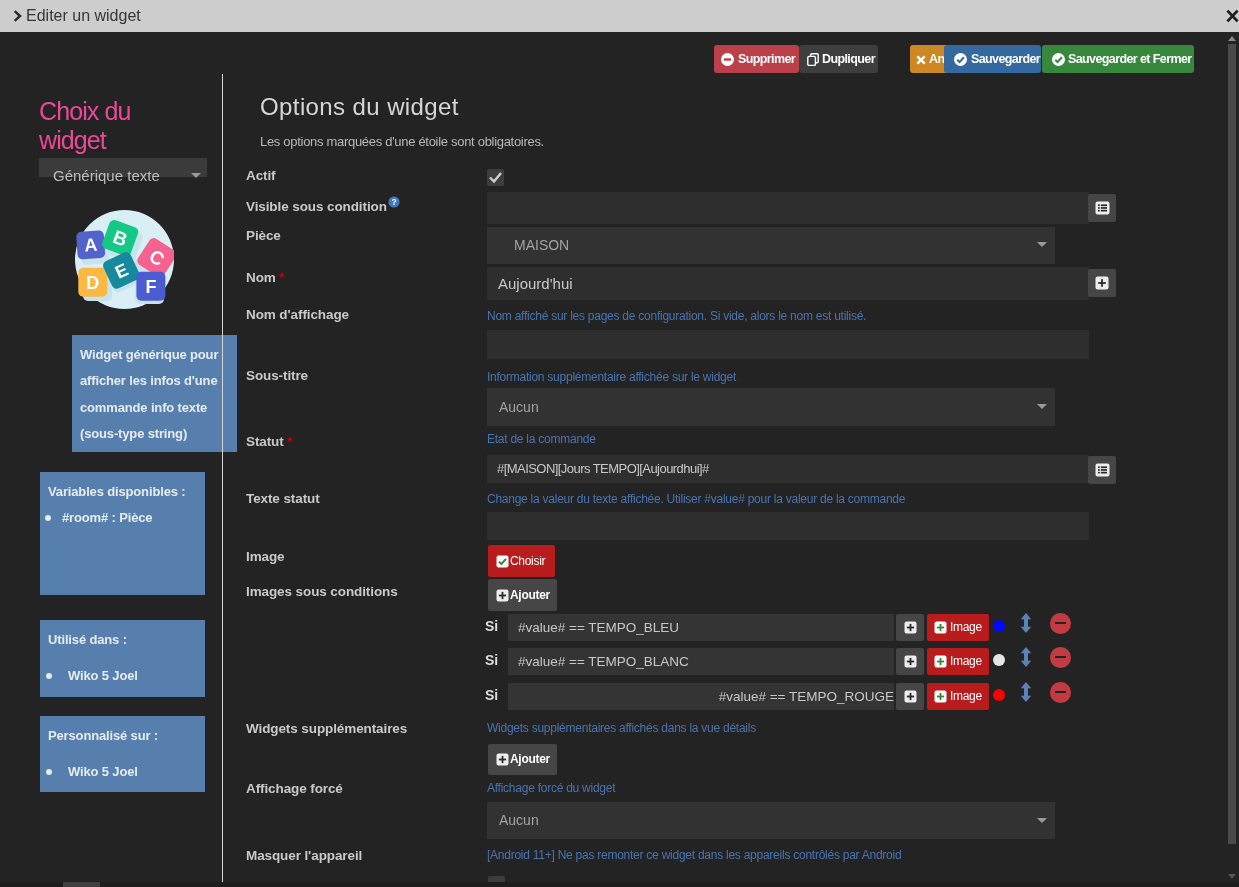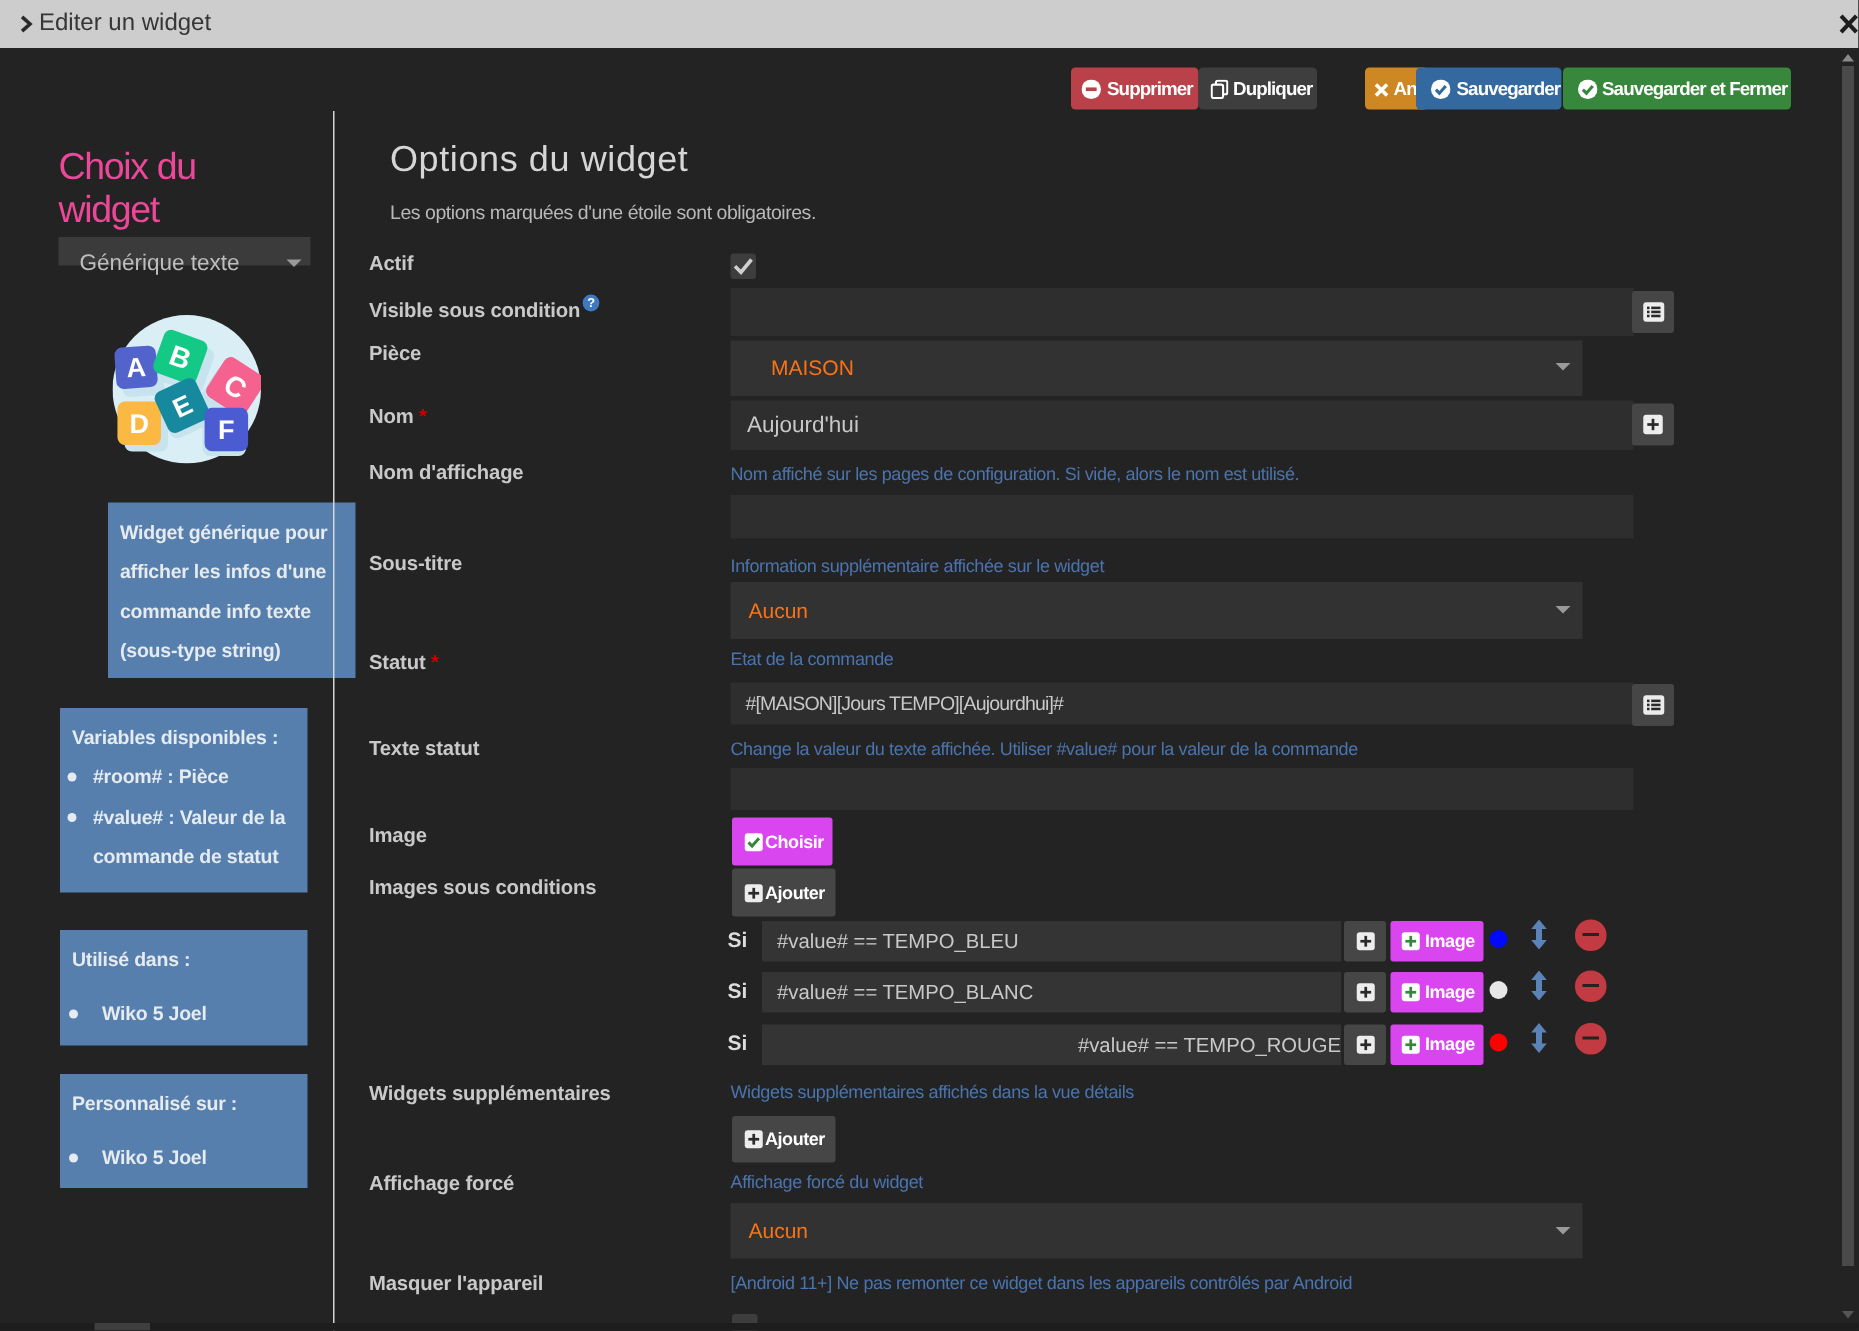--- a/index.html
+++ b/index.html
@@ -2,28 +2,28 @@
 <html><head>
 <meta charset="utf-8">
 <style>
 * { margin:0; padding:0; box-sizing:border-box; }
 html,body { width:1239px; height:887px; }
 body { background:#232323; font-family:"Liberation Sans",sans-serif; overflow:hidden; position:relative; }
 .abs { position:absolute; }
 .lbl { position:absolute; left:246px; font-weight:bold; font-size:13.5px; letter-spacing:-0.1px; color:#c9c9c9; line-height:15px; white-space:nowrap; }
 .hlp { position:absolute; left:487px; font-size:12px; letter-spacing:-0.25px; color:#4a74ae; line-height:15px; white-space:nowrap; }
 .inp { position:absolute; left:487px; width:602px; background:#2e2e2e; color:#c8c8c8; font-size:15px; padding-left:11px; white-space:nowrap; }
-.sel { position:absolute; left:487px; width:568px; background:#323232; color:#f97316; font-size:14px; padding-left:12px; white-space:nowrap; }
+.sel { position:absolute; left:487px; width:568px; background:#323232; color:#a3a3a3; font-size:14px; padding-left:12px; white-space:nowrap; }
 .caret { position:absolute; width:0; height:0; border-left:5px solid transparent; border-right:5px solid transparent; border-top:5.5px solid #9a9a9a; }
 .abtn { position:absolute; left:1088px; width:28px; height:28px; background:#464646; border-radius:2px; }
 .btn { position:absolute; top:45px; height:28px; border-radius:3px; color:#fff; font-weight:bold; font-size:12.5px; letter-spacing:-0.6px; line-height:28px; white-space:nowrap; }
 .bluebox { position:absolute; left:40px; width:165px; background:#567fae; color:#e6ebf0; font-weight:bold; font-size:13px; letter-spacing:-0.15px; line-height:26.3px; padding:7px 6px 0 8px; }
 .bi { position:relative; }
 .dot { position:absolute; width:6px; height:6px; border-radius:50%; background:#e6ebf0; top:10px; }
-.gbtn { position:absolute; background:#d946ef; border-radius:2px; color:#fff; font-weight:bold; font-size:12px; letter-spacing:-0.3px; }
+.gbtn { position:absolute; background:#b91c1c; border-radius:2px; color:#fff; font-weight:normal; font-size:12px; letter-spacing:-0.3px; }
 .dbtn { position:absolute; background:#464646; border-radius:2px; color:#fff; font-weight:bold; font-size:12px; letter-spacing:-0.3px; }
 .siin { position:absolute; left:508px; width:386px; height:27px; background:#343434; color:#c8c8c8; font-size:13.5px; line-height:27px; padding-left:10px; white-space:nowrap; }
 .silbl { position:absolute; left:485px; font-weight:bold; font-size:14px; color:#dcdcdc; line-height:15px; }
 </style>
 </head>
 <body>
 
 <div class="abs" style="left:0;top:0;width:1239px;height:32px;background:#cdcdcd;">
   <svg class="abs" style="left:13px;top:10px;" width="9" height="12" viewBox="0 0 9 12">
       <path d="M1.7 1.2 L7 6 L1.7 10.8" fill="none" stroke="#2a2a2a" stroke-width="2.4"></path>
@@ -99,21 +99,20 @@
     <g transform="translate(75.9,76.3)">
       <rect x="-14.5" y="-14.5" width="29" height="29" rx="5" fill="#4b5bd1"></rect>
       <text x="0" y="6.5" font-size="18" fill="#fff">F</text>
     </g>
   </g>
 </svg>
 
 <div class="bluebox" style="top:335px;height:117px;margin-left:32px;">Widget générique pour afficher les infos d'une commande info texte (sous-type string)</div>
 <div class="bluebox" style="top:472px;height:123px;">Variables disponibles :
   <div class="bi" style="padding-left:14px;"><span class="dot" style="left:-3px;"></span>#room# : Pièce</div>
-  <div class="bi" style="padding-left:14px;"><span class="dot" style="left:-3px;"></span>#value# : Valeur de la commande de statut</div>
 </div>
 <div class="bluebox" style="top:620px;height:77px;">Utilisé dans :
   <div class="bi" style="padding-left:20px;margin-top:10px;"><span class="dot" style="left:-2px;"></span>Wiko 5 Joel</div>
 </div>
 <div class="bluebox" style="top:716px;height:76px;">Personnalisé sur :
   <div class="bi" style="padding-left:20px;margin-top:10px;"><span class="dot" style="left:-2px;"></span>Wiko 5 Joel</div>
 </div>
 
 <div class="abs" style="left:222px;top:74px;width:1px;height:813px;background:#d5d5d5;"></div>
 

